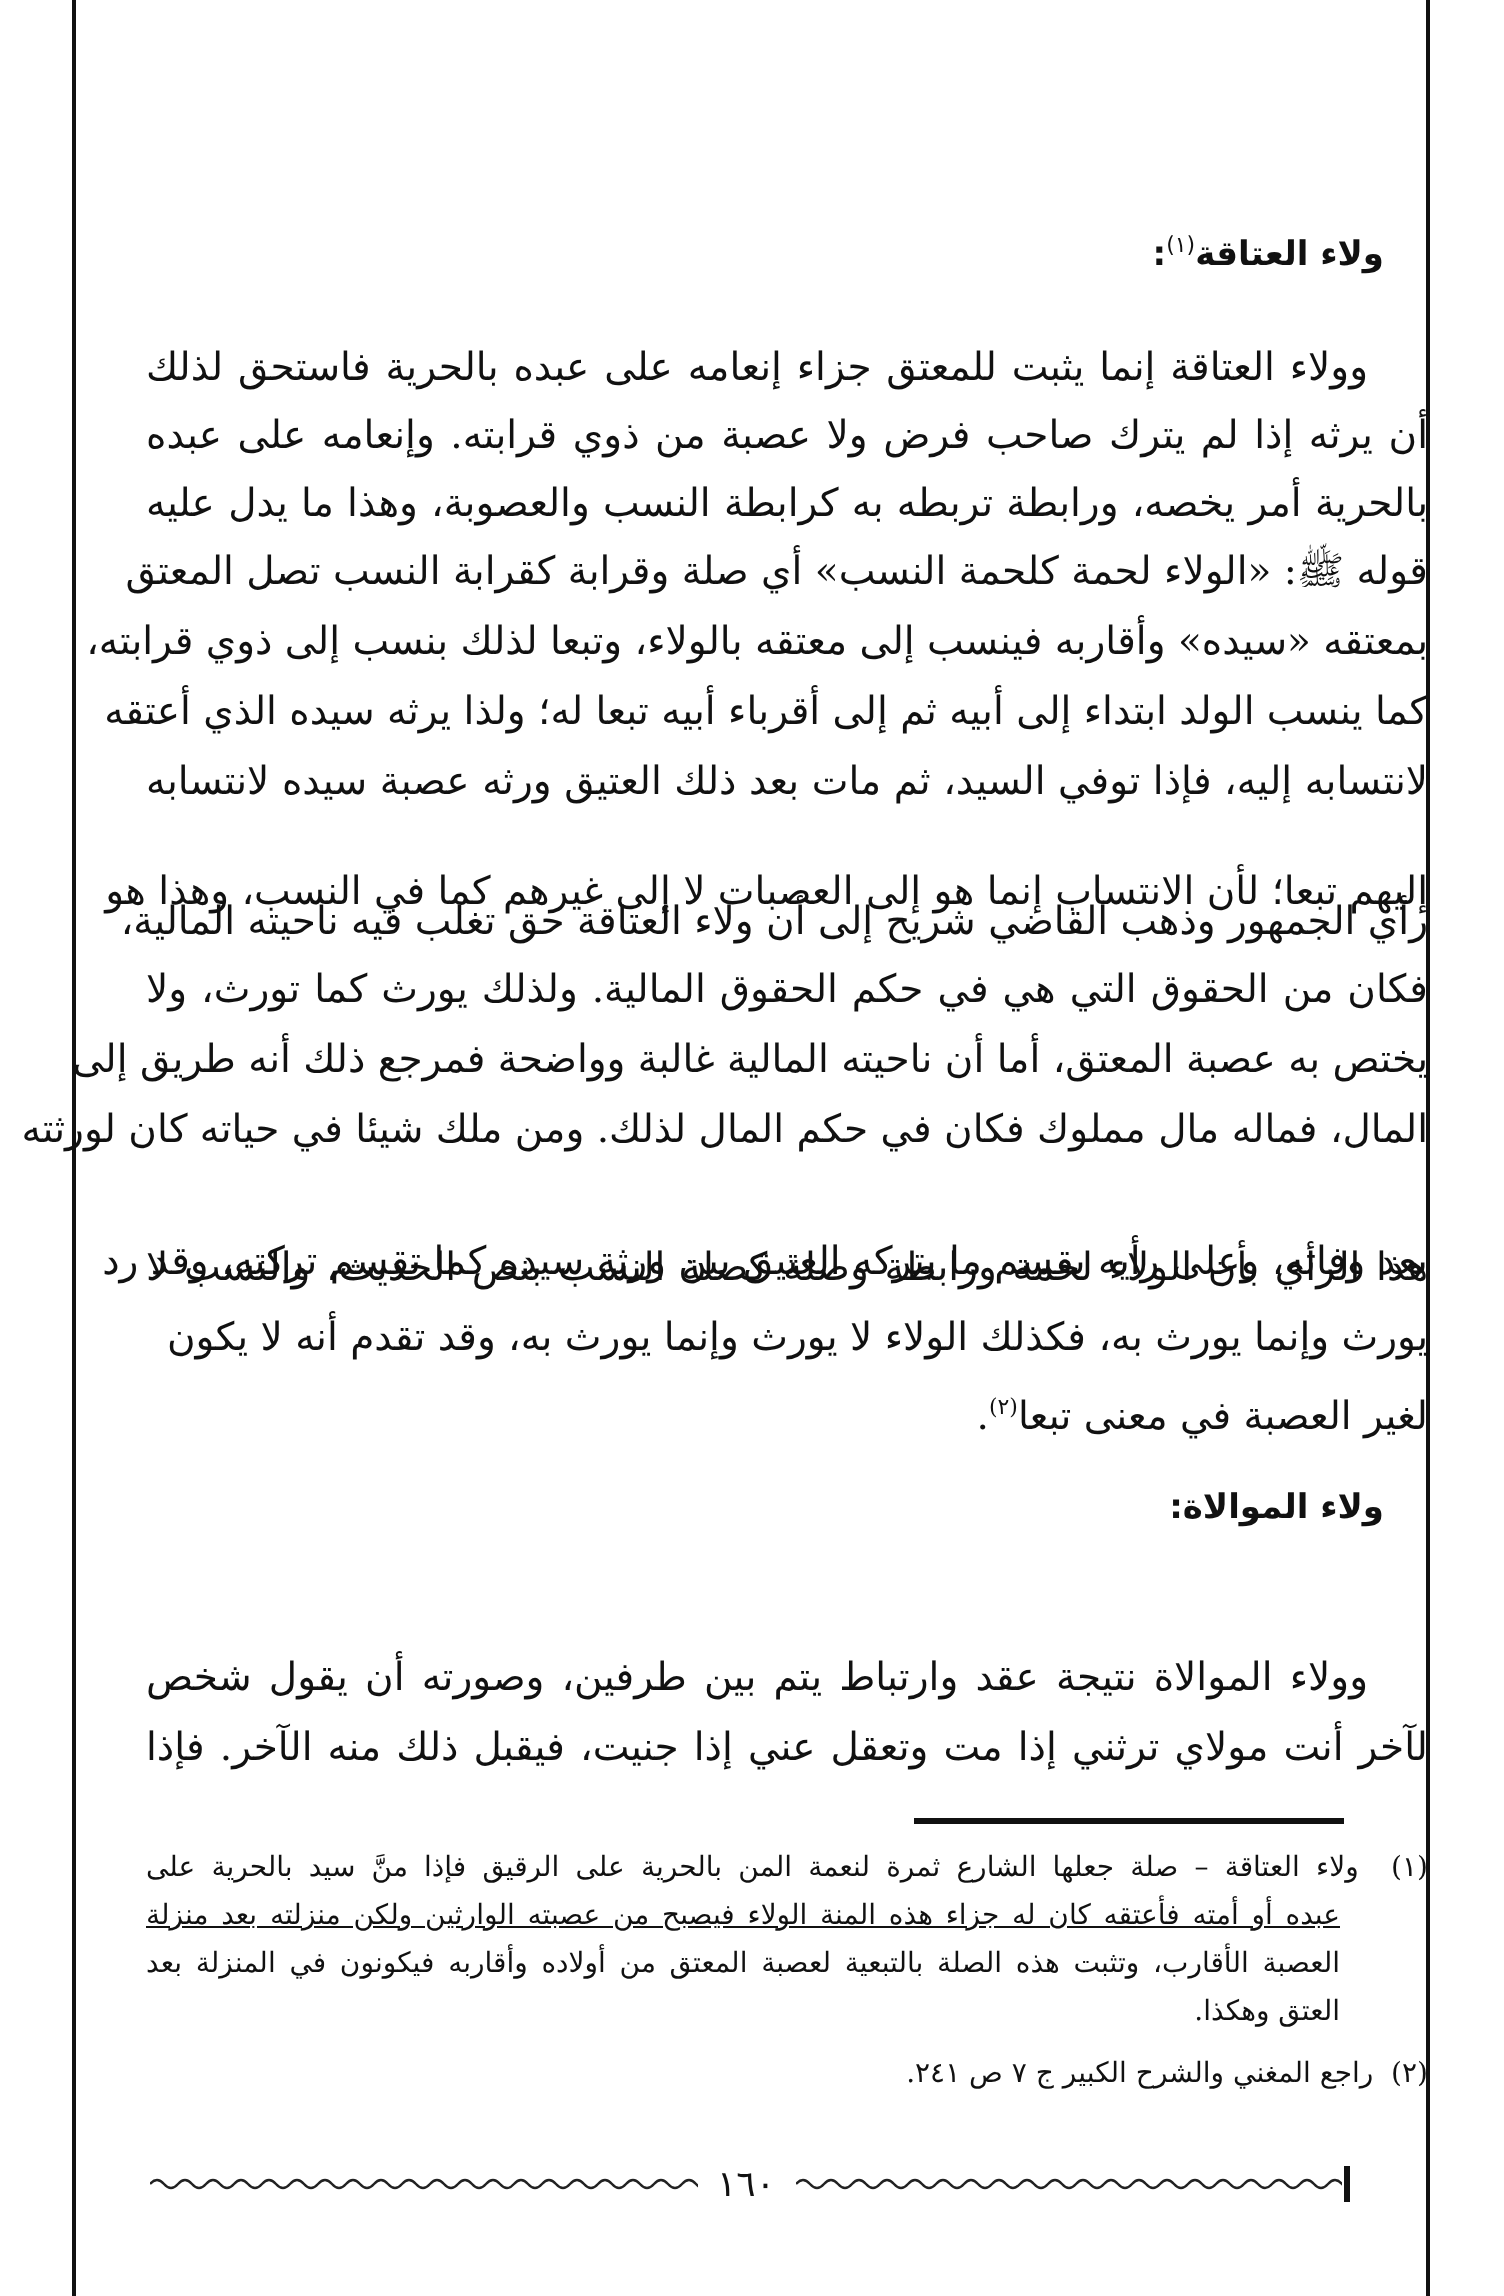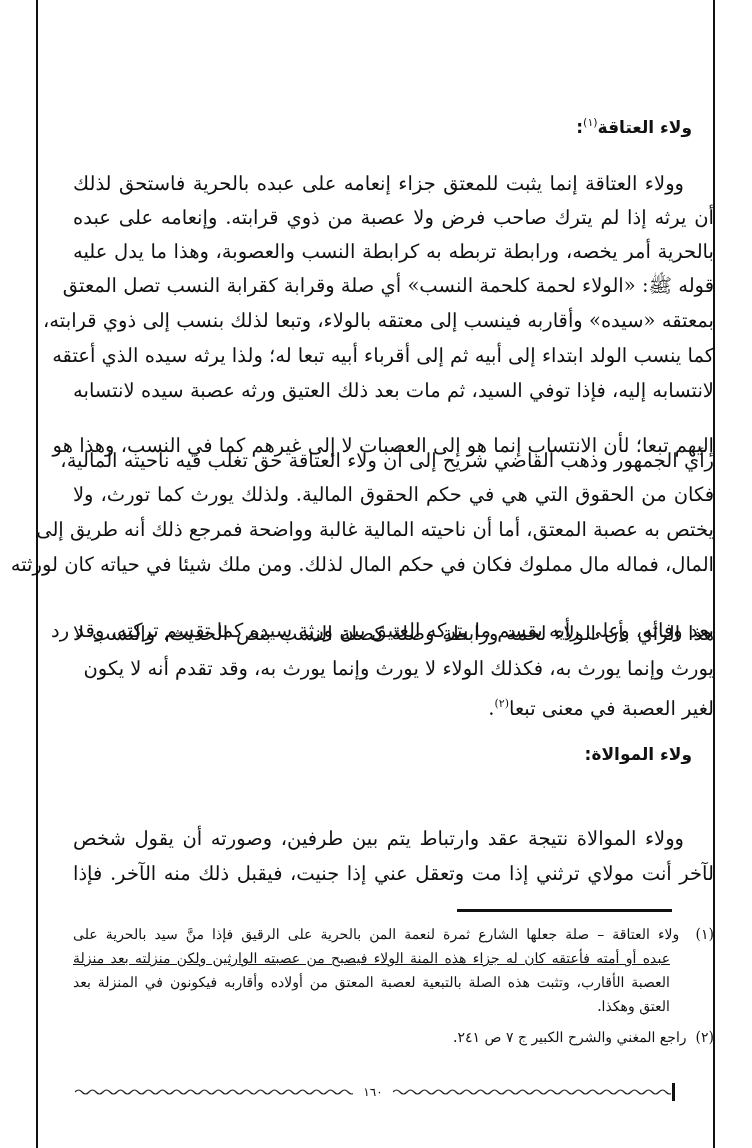--- a/index.html
+++ b/index.html
@@ -102,21 +102,21 @@
   .wave {
     flex: 1;
     height: 10px;
     overflow: hidden;
   }
   .wave svg {
     display: block;
   }
   .page-number {
     padding: 0 10px;
-    font-size: 12px;
+    font-size: 18px;
     font-family: "DejaVu Sans", "Liberation Sans", sans-serif;
     direction: rtl;
   }
   .footer-end-bar {
     width: 3px;
     height: 18px;
     background: #111;
     margin-left: 1px;
   }
 </style>

